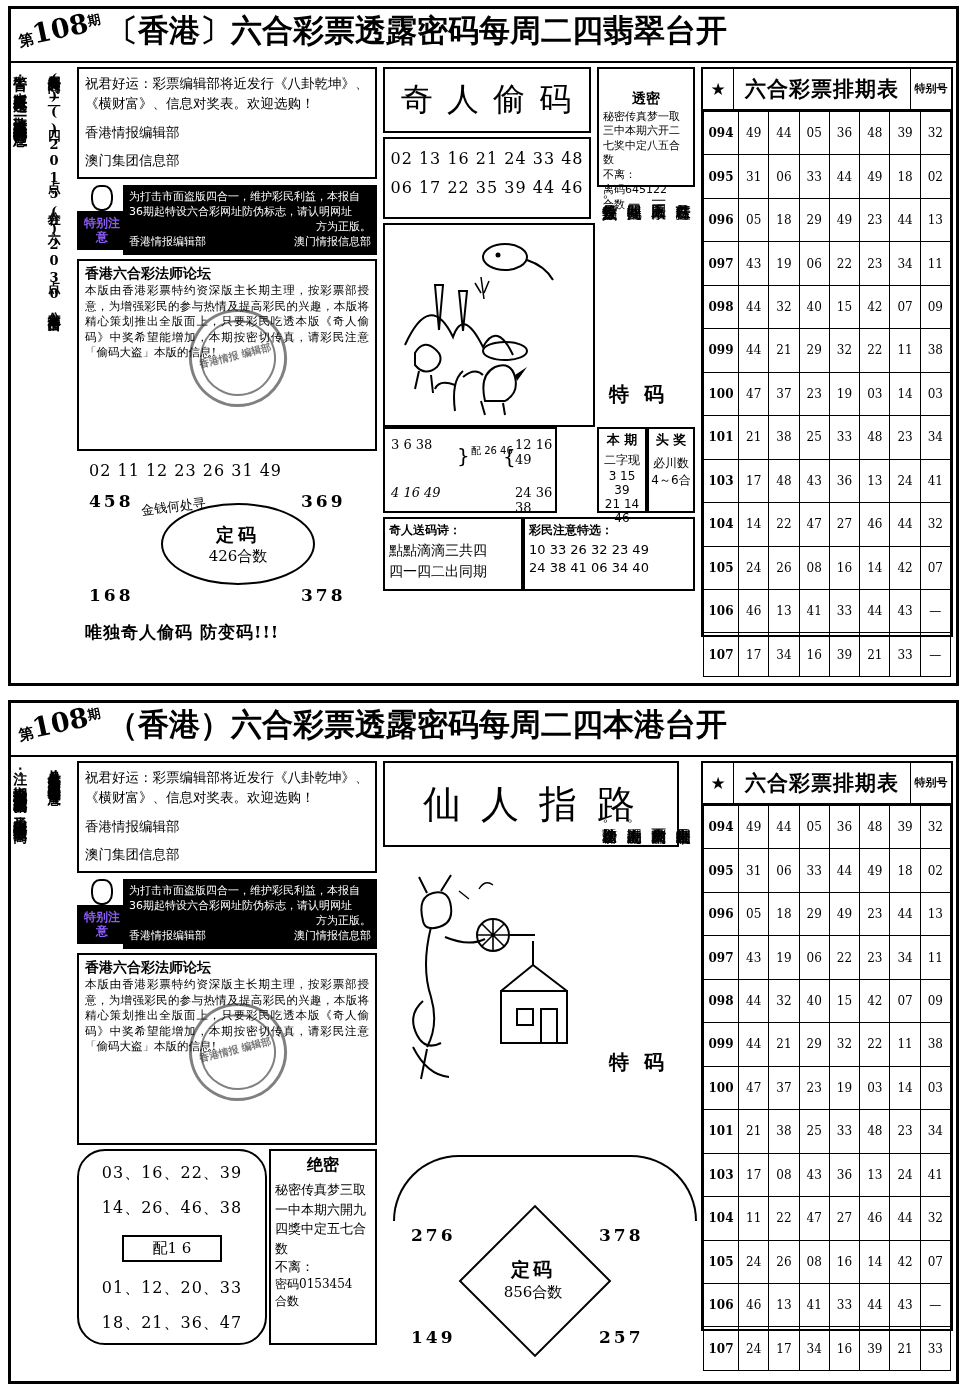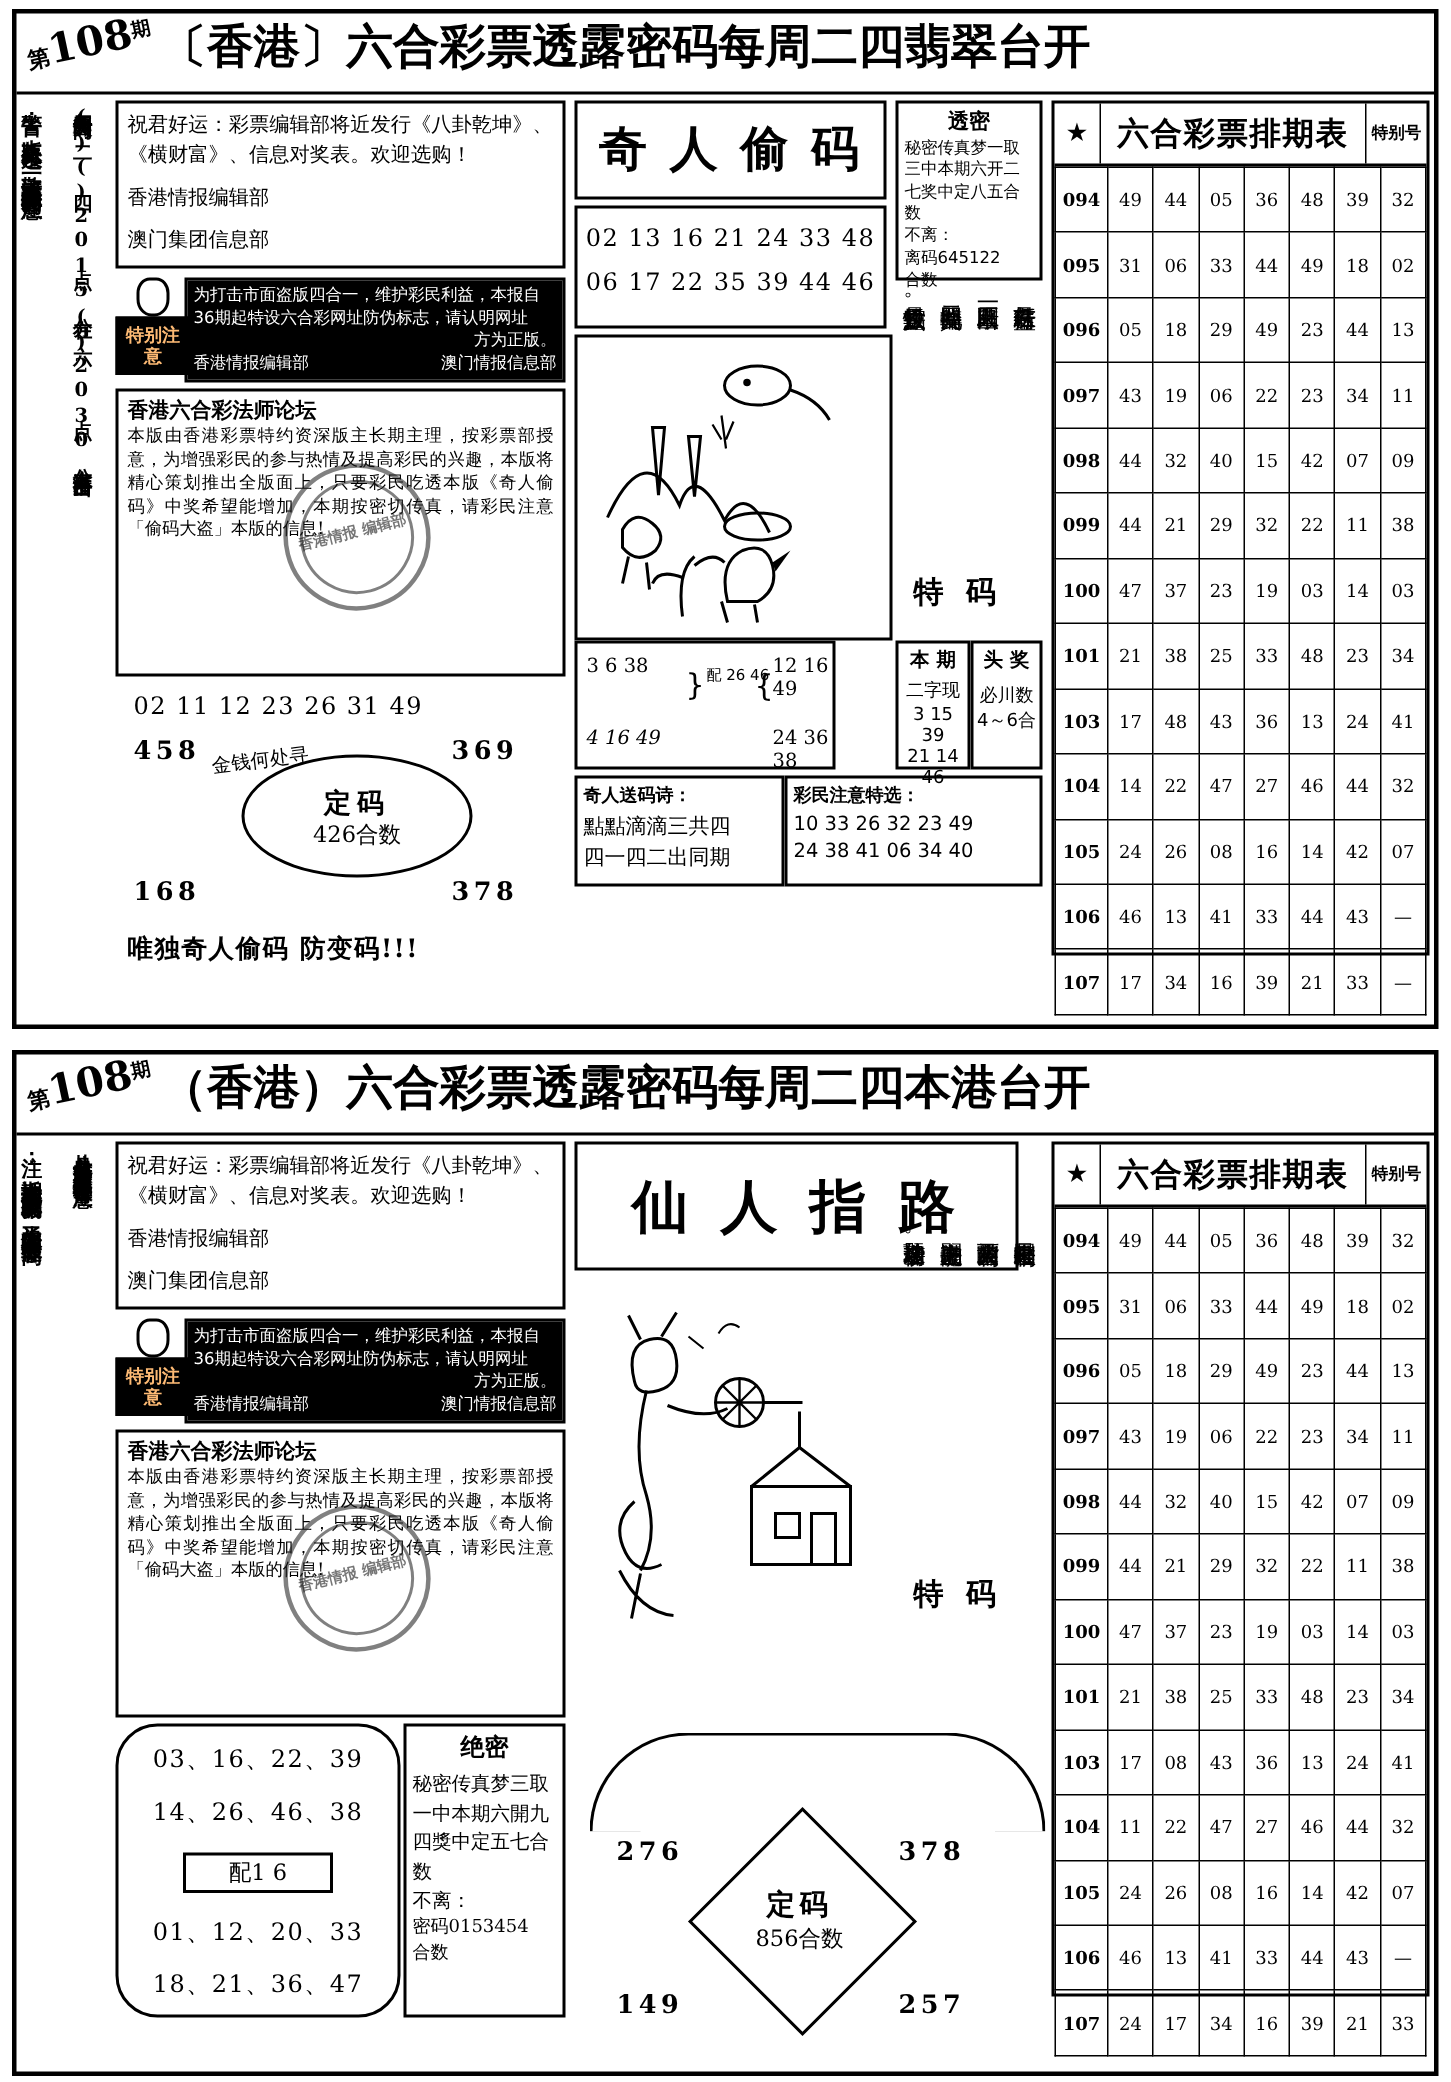--- a/index.html
+++ b/index.html
@@ -27,41 +27,41 @@
 
   
   .greet{font-size:13.5px;line-height:1.5;padding:4px 6px;font-family:"DejaVu Serif","Liberation Serif",serif;}
 
   
   .blackband{background:#000;color:#fff;font-size:11px;line-height:1.35;padding:3px 4px;}
   .blackband .rt{text-align:right;}
   .blackband .row{display:flex;justify-content:space-between;}
 
   
-  .special{position:absolute;border:2px solid #000;background:#000;color:#fdba74;font-size:12px;font-weight:bold;width:44px;text-align:center;line-height:1.2;padding:3px 1px;}
+  .special{position:absolute;border:2px solid #000;background:#000;color:#8b5cf6;font-size:12px;font-weight:bold;width:44px;text-align:center;line-height:1.2;padding:3px 1px;}
   .lampshape{position:absolute;width:18px;height:22px;border:2px solid #000;border-radius:40% 40% 45% 45%;}
 
   
   .forum-title{font-size:14px;font-weight:bold;font-family:Liberation Mono, monospace;}
   .forum-body{font-size:11.5px;line-height:1.35;font-family:"DejaVu Serif","Liberation Serif",serif;text-align:justify;}
   .stamp{position:absolute;width:92px;height:92px;border:3px solid #1a1a1a;border-radius:50%;opacity:.55;transform:rotate(-14deg);}
   .stamp:after{content:"";position:absolute;left:8px;top:8px;right:8px;bottom:8px;border:2px solid #1a1a1a;border-radius:50%;}
   .stamp-txt{position:absolute;width:92px;height:92px;display:flex;align-items:center;justify-content:center;font-size:10px;font-weight:bold;color:#1a1a1a;opacity:.6;transform:rotate(-14deg);text-align:center;line-height:1.1;}
 
   
   .nums{font-size:16px;font-family:"DejaVu Serif","Liberation Serif",serif;letter-spacing:1px;}
 
   
   .oval{position:absolute;border:2px solid #000;border-radius:50%;display:flex;flex-direction:column;align-items:center;justify-content:center;}
   .oval .t1{font-size:18px;font-weight:bold;letter-spacing:4px;font-family:"DejaVu Serif","Liberation Serif",serif;}
   .oval .t2{font-size:15px;font-family:"DejaVu Serif","Liberation Serif",serif;}
   .corner{position:absolute;font-size:17px;font-weight:bold;font-family:"DejaVu Serif","Liberation Serif",serif;letter-spacing:3px;}
 
   
-  .fancy{display:flex;align-items:center;justify-content:center;font-weight:bold;font-family:"DejaVu Serif","Liberation Serif",serif;}
+  .fancy{display:flex;align-items:center;justify-content:center;font-weight:normal;font-family:"DejaVu Serif","Liberation Serif",serif;}
 
   
   .vpoem{writing-mode:vertical-rl;text-orientation:upright;font-size:15px;line-height:1.25;font-family:"DejaVu Serif","Liberation Serif",serif;height:100%;}
 
   
   table.sched{border-collapse:collapse;width:100%;height:100%;font-size:12px;font-family:"DejaVu Serif","Liberation Serif",serif;}
   table.sched td{border:1px solid #000;text-align:center;padding:0;height:21px;}
   table.sched td.first{font-weight:bold;width:34px;}
   .schedhdr{display:flex;height:40px;border-bottom:2px solid #000;}
   .schedhdr .logo{width:30px;border-right:1px solid #000;display:flex;align-items:center;justify-content:center;font-size:17px;}
@@ -196,21 +196,21 @@
         <div class="ctr" style="font-size:12px;margin-top:3px;">二字现</div>
         <div class="ctr" style="font-size:12px;">3  15  39</div>
         <div class="ctr" style="font-size:12px;">21 14 46</div>
       </div>
       <div class="box" style="left:636px;top:364px;width:48px;height:86px;padding:2px;">
         <div class="ctr b" style="font-size:13px;">头 奖</div>
         <div class="ctr" style="font-size:12px;margin-top:6px;">必川数</div>
         <div class="ctr" style="font-size:12px;">4～6合</div>
       </div>
 
-      <div class="box" style="left:586px;top:4px;width:98px;height:120px;padding:3px 4px;">
+      <div class="box" style="left:586px;top:4px;width:98px;height:120px;padding:21px 4px;">
         <div class="ctr b" style="font-size:14px;">透密</div>
         <div style="font-size:11px;line-height:1.3;margin-top:2px;">秘密传真梦一取三中本期六开二七奖中定八五合数</div>
         <div style="font-size:11px;">不离：</div>
         <div style="font-size:11px;">离码645122</div>
         <div style="font-size:11px;">合数</div>
       </div>
 
       <div style="position:absolute;left:586px;top:130px;width:98px;height:180px;display:flex;flex-direction:row-reverse;justify-content:space-around;">
         <div class="vpoem">珠藍珠紅任君猜</div>
         <div class="vpoem">四五出來旺一段</div>

